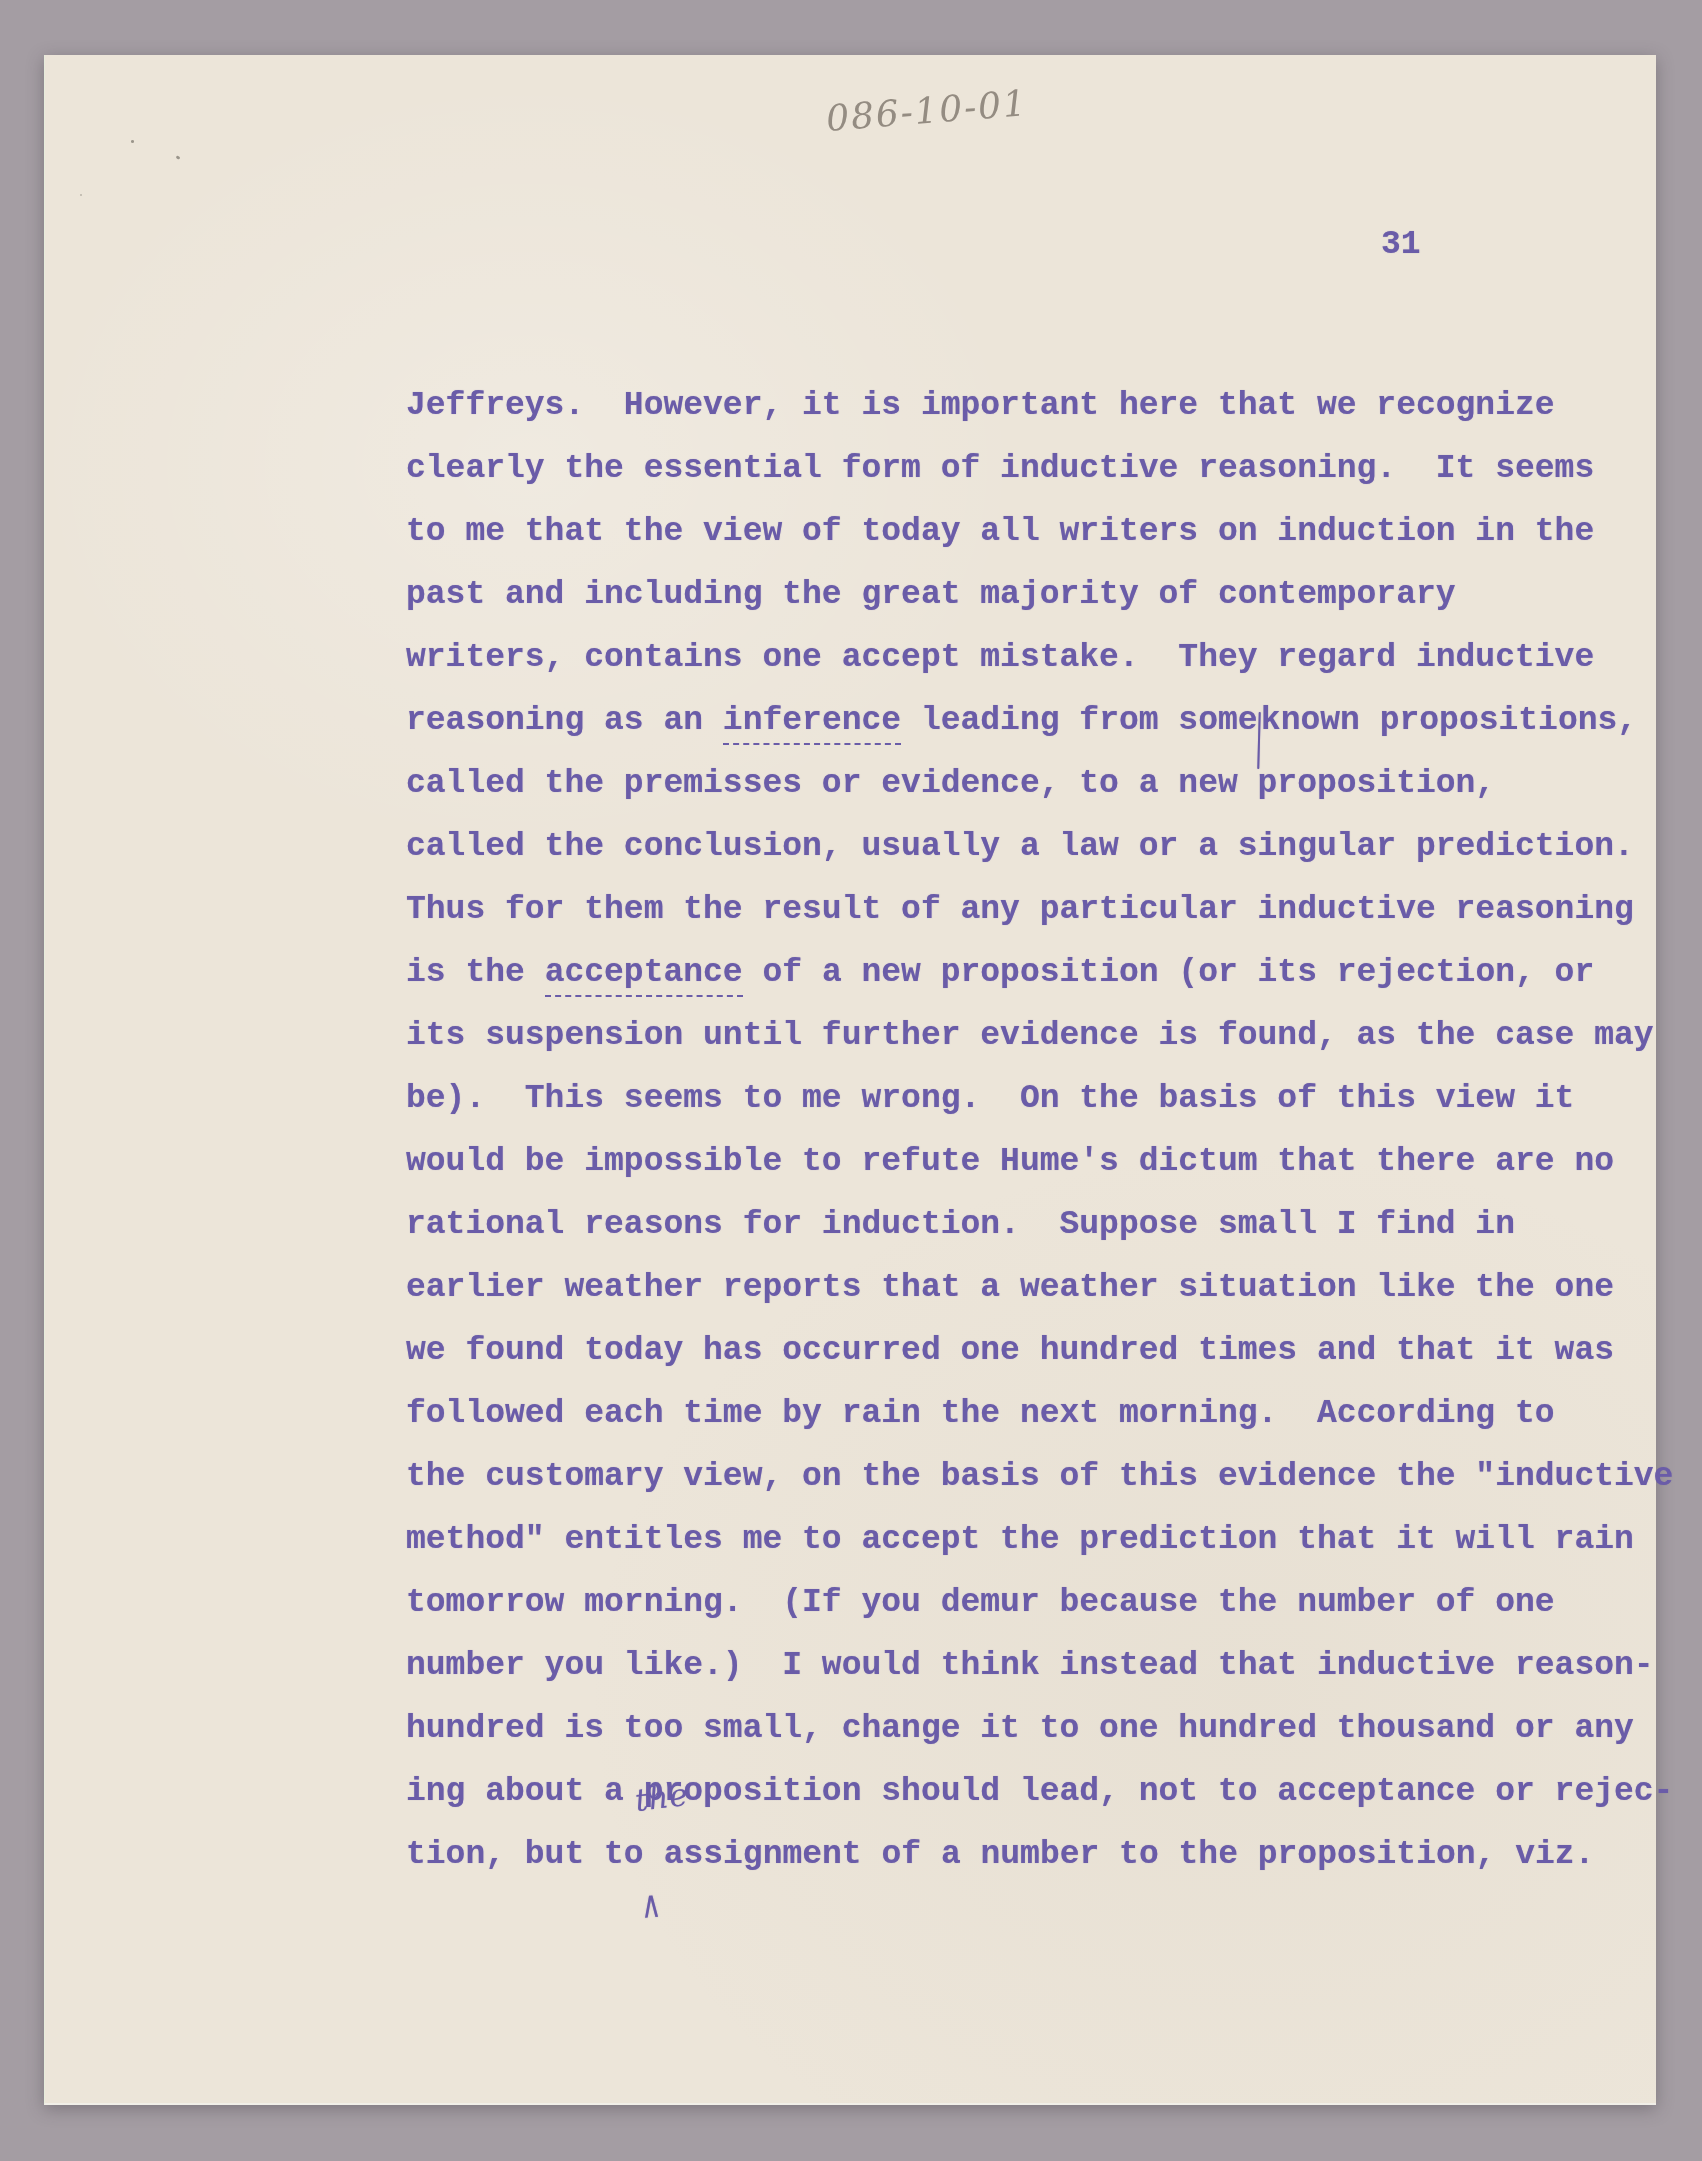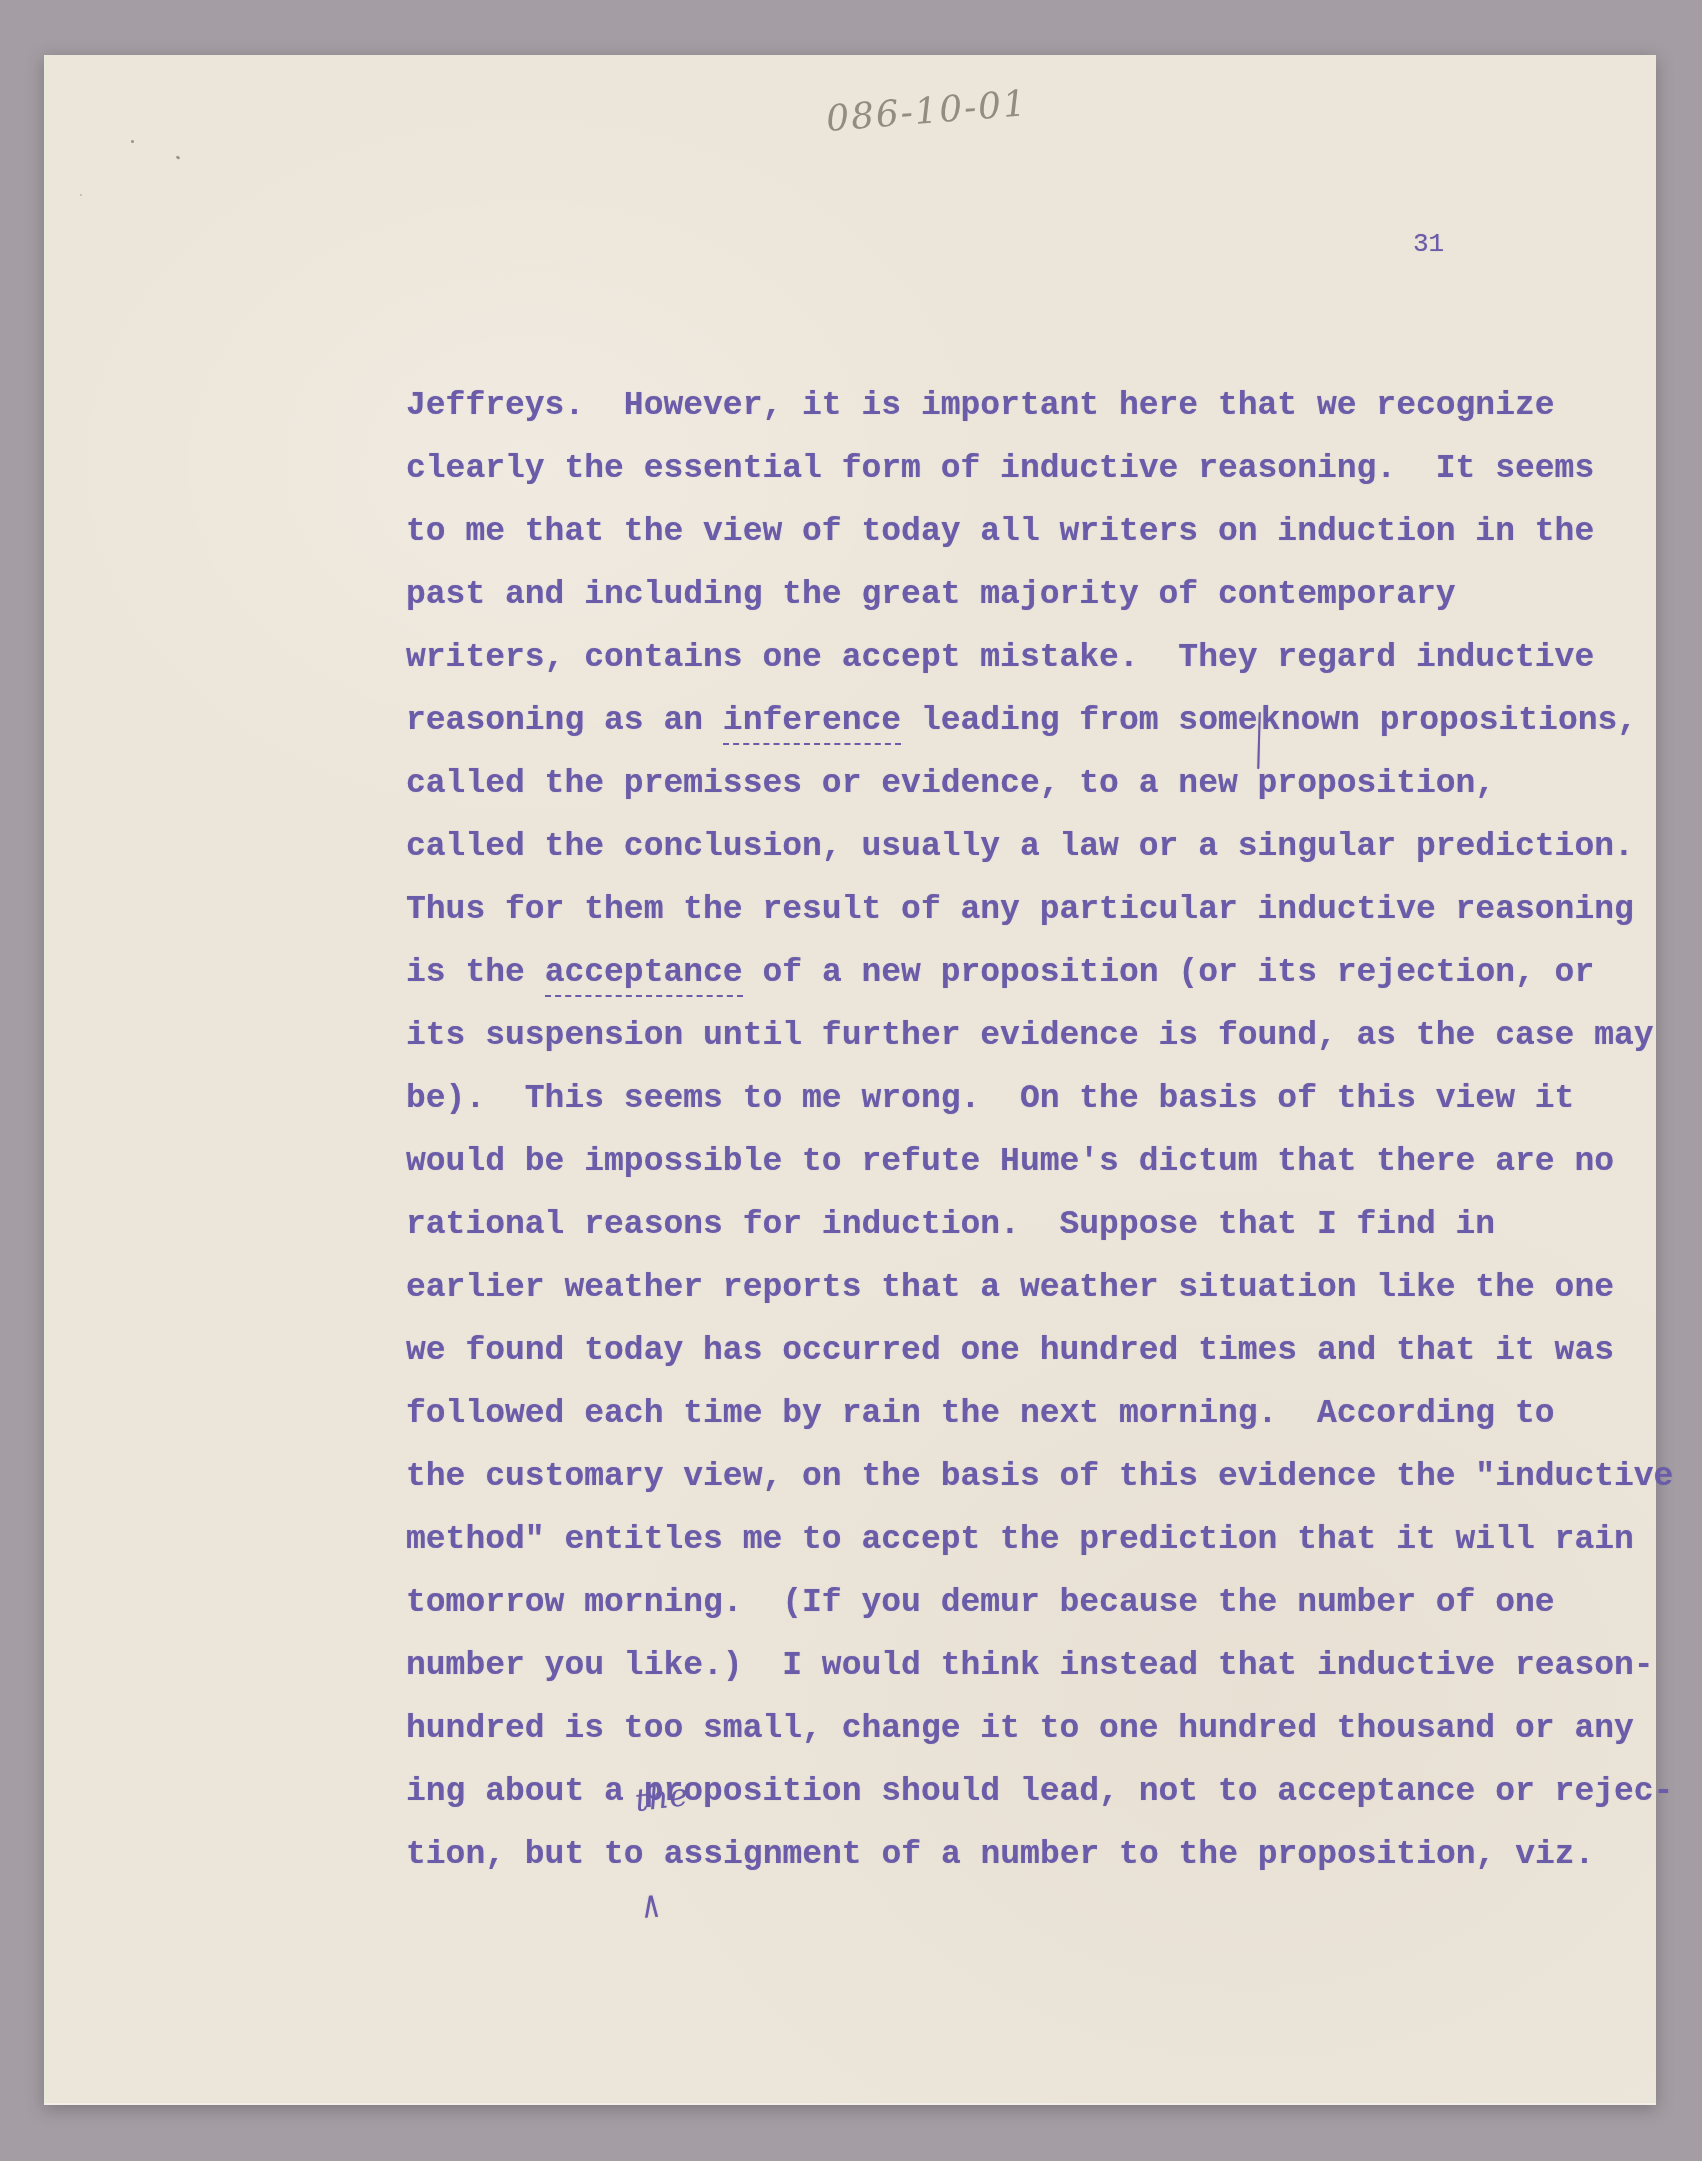--- a/index.html
+++ b/index.html
@@ -39,24 +39,24 @@
     font-family:"DejaVu Serif",serif;
     font-style:italic;
     font-size:36px;
     letter-spacing:1.9px;
     color:var(--pencil);
     transform:rotate(-4.5deg);
     opacity:.9;
   }
   .page-number{
     position:absolute;
-    left:1368px;top:158px;
+    left:1336px;top:158px;
     font-family:"Liberation Mono","DejaVu Sans Mono",monospace;
-    font-weight:400;
-    font-size:26px;
+    font-weight:700;
+    font-size:33px;
     line-height:63px;
     color:var(--ink);
     text-shadow:0 0 0.9px rgba(106,92,168,.55);
   }
   .typed-block{
     position:absolute;
     left:361px;top:319px;
     width:1250px;
   }
   .typed-line{
@@ -135,21 +135,21 @@
       <div class="typed-line"><span class="">past and including the great majority of contemporary</span></div>
       <div class="typed-line"><span class="">writers, contains one accept mistake.  They regard inductive</span></div>
       <div class="typed-line"><span class="">reasoning as an </span><span class="underlined">inference</span><span class=""> leading from some</span><span class="stroke-mark"></span><span class="">known propositions,</span></div>
       <div class="typed-line"><span class="">called the premisses or evidence, to a new proposition,</span></div>
       <div class="typed-line"><span class="">called the conclusion, usually a law or a singular prediction.</span></div>
       <div class="typed-line"><span class="">Thus for them the result of any particular inductive reasoning</span></div>
       <div class="typed-line"><span class="">is the </span><span class="underlined">acceptance</span><span class=""> of a new proposition (or its rejection, or</span></div>
       <div class="typed-line"><span class="">its suspension until further evidence is found, as the case may</span></div>
       <div class="typed-line"><span class="">be).  This seems to me wrong.  On the basis of this view it</span></div>
       <div class="typed-line"><span class="">would be impossible to refute Hume's dictum that there are no</span></div>
-      <div class="typed-line"><span class="">rational reasons for induction.  Suppose that I find in</span></div>
+      <div class="typed-line"><span class="">rational reasons for induction.  Suppose small I find in</span></div>
       <div class="typed-line"><span class="">earlier weather reports that a weather situation like the one</span></div>
       <div class="typed-line"><span class="">we found today has occurred one hundred times and that it was</span></div>
       <div class="typed-line"><span class="">followed each time by rain the next morning.  According to</span></div>
       <div class="typed-line"><span class="">the customary view, on the basis of this evidence the "inductive</span></div>
       <div class="typed-line"><span class="">method" entitles me to accept the prediction that it will rain</span></div>
       <div class="typed-line"><span class="">tomorrow morning.  (If you demur because the number of one</span></div>
       <div class="typed-line"><span class="">number you like.)  I would think instead that inductive reason-</span></div>
       <div class="typed-line"><span class="">hundred is too small, change it to one hundred thousand or any</span></div>
       <div class="typed-line"><span class="">ing about a proposition should lead, not to acceptance or rejec-</span></div>
       <div class="typed-line"><span class="">tion, but to</span><span class="insertion"><span class="insert-word">the</span><span class="insert-caret">∧</span></span><span class="">assignment of a number to the proposition, viz.</span></div>

